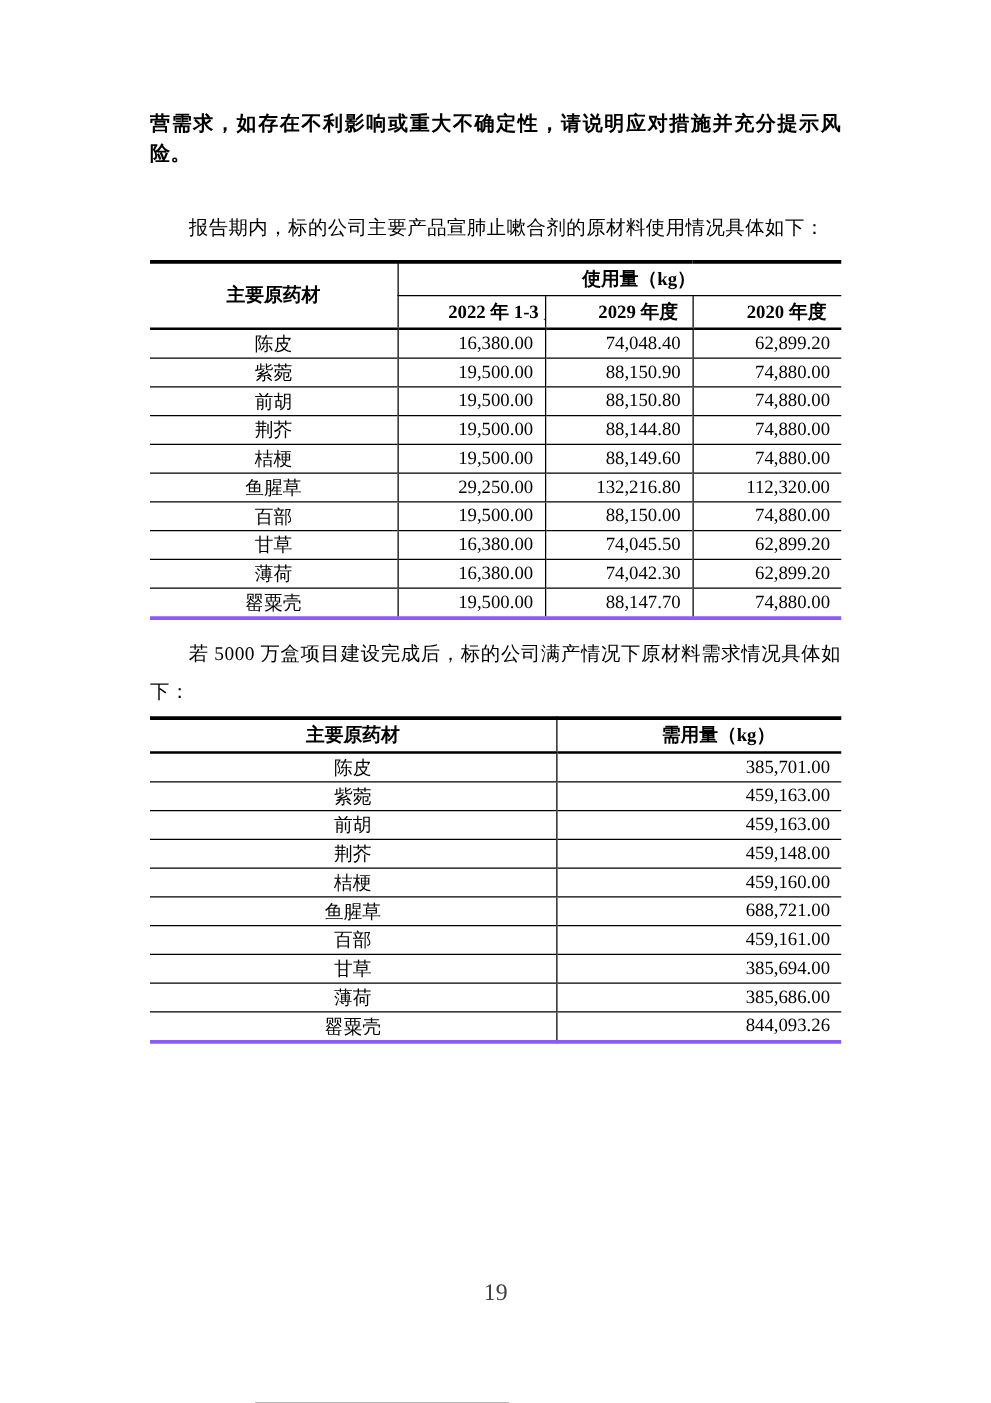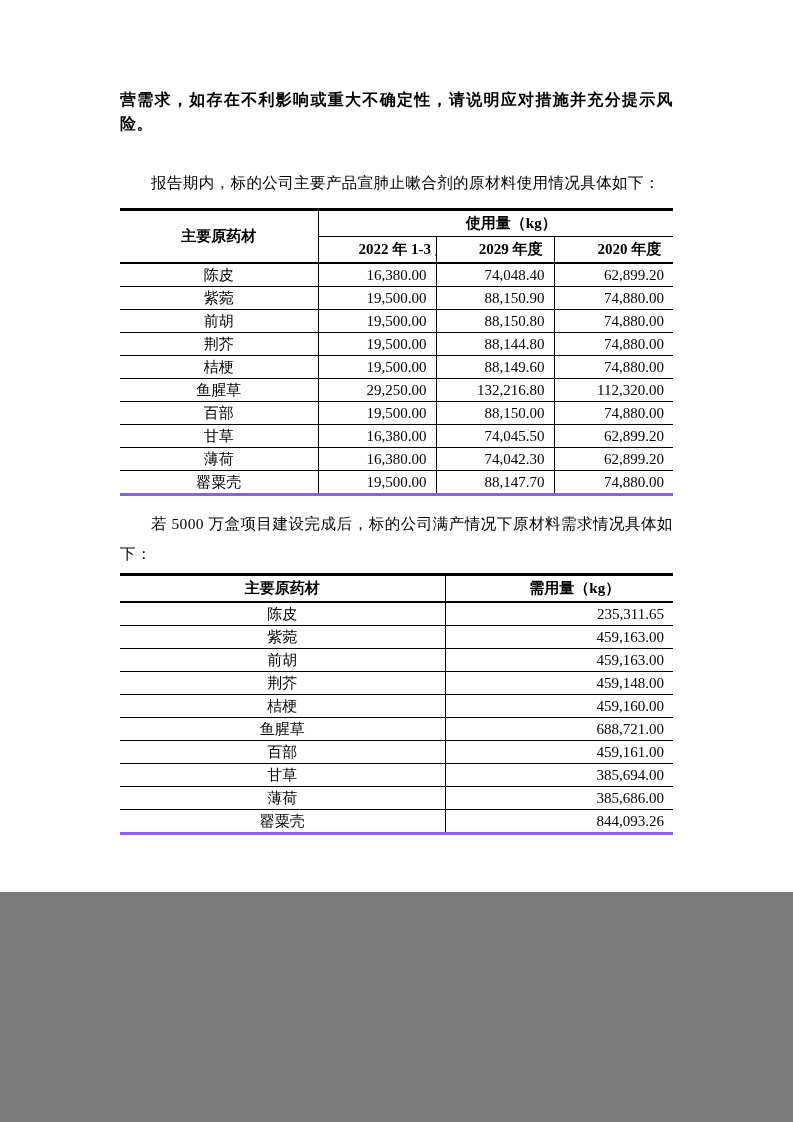--- a/index.html
+++ b/index.html
@@ -3,21 +3,21 @@
 <meta charset="utf-8">
 <style>
   html, body {
     margin: 0;
     padding: 0;
     background: #7a7a7a;
   }
   .page {
     position: relative;
     width: 793px;
-    height: 892px;
+    height: 1122px;
     margin: 0 auto;
     background: #ffffff;
     color: #000;
     font-family: "Liberation Serif", "DejaVu Serif", serif;
     overflow: hidden;
   }
   .content {
     position: absolute;
     left: 120px;
     top: 0;
@@ -90,22 +90,22 @@
   .usage-span { border-bottom: 1px solid #000; }
   tbody tr:first-child td { border-top: 2.5px solid #000; }
   tbody tr:not(:first-child) td { border-top: 1.5px solid #000; }
   
   .page-number {
     position: absolute;
     top: 1024px;
     left: 0;
     width: 100%;
     text-align: center;
-    font-size: 14px;
-    color: #000000;
+    font-size: 19px;
+    color: #404040;
   }
 </style>
 </head>
 <body>
 
 <div class="page">
   <div class="content">
 
     <p class="p-bold">营需求，如存在不利影响或重大不确定性，请说明应对措施并充分提示风险。</p>
 
@@ -202,21 +202,21 @@
       </colgroup>
       <thead>
         <tr>
           <th>主要原药材</th>
           <th class="vl">需用量（kg）</th>
         </tr>
       </thead>
       <tbody>
           <tr>
             <td class="mat">陈皮</td>
-            <td class="num">235,311.65</td>
+            <td class="num">385,701.00</td>
           </tr>
           <tr>
             <td class="mat">紫菀</td>
             <td class="num">459,163.00</td>
           </tr>
           <tr>
             <td class="mat">前胡</td>
             <td class="num">459,163.00</td>
           </tr>
           <tr>

